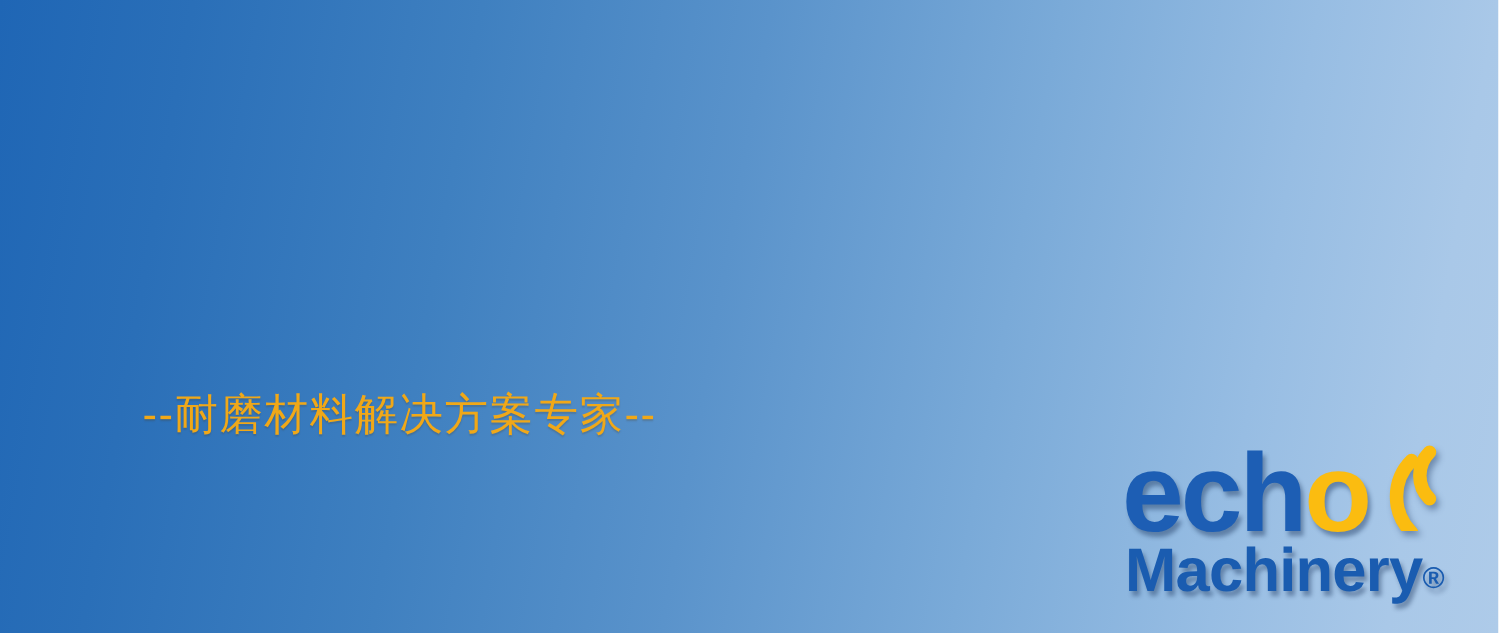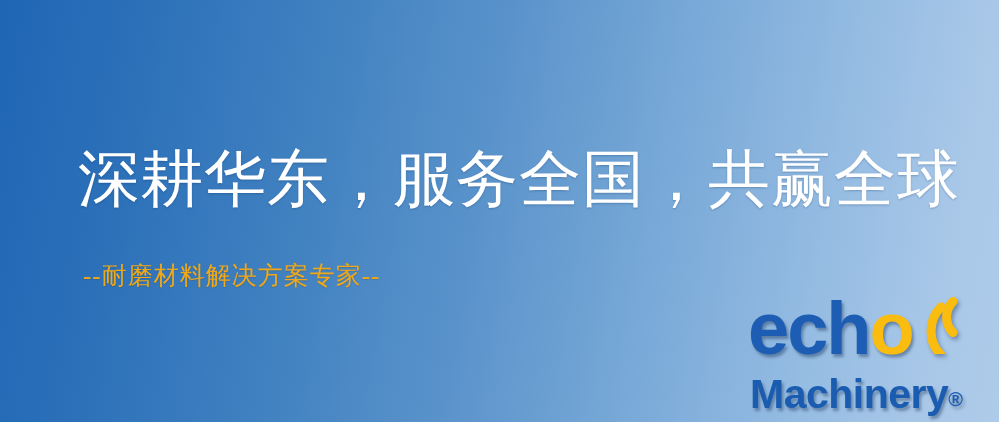--- a/index.html
+++ b/index.html
@@ -37,24 +37,24 @@
     line-height: 1;
     color: #ffffff;
     letter-spacing: 1px;
     white-space: nowrap;
     text-shadow: 0 1px 2px rgba(10, 45, 90, 0.28);
   }
 
   
   .subtitle {
     position: absolute;
-    left: 83px;
+    left: 95px;
     top: 263px;
-    font-family: Liberation Serif, serif;
-    font-size: 25px;
+    font-family: Liberation Sans, sans-serif;
+    font-size: 29px;
     line-height: 1;
     color: #f0a818;
     letter-spacing: 1px;
     white-space: nowrap;
     text-shadow: 0 1px 1px rgba(80, 50, 0, 0.20);
   }
 
   
   #logo {
     position: absolute;
@@ -85,42 +85,41 @@
     left: 166px;
     top: -2px;
     width: 70px;
     height: 64px;
     filter: drop-shadow(2px 3px 2px rgba(20, 45, 85, 0.40));
   }
 
   .logo-machinery {
     position: absolute;
     left: 2px;
-    top: 80px;
+    top: 66px;
     font-family: "Liberation Sans", "DejaVu Sans", sans-serif;
     font-weight: bold;
     font-size: 41px;
     line-height: 44px;
     letter-spacing: -0.5px;
     color: #1a5cb0;
     white-space: nowrap;
     text-shadow: 2px 3px 3px rgba(20, 45, 85, 0.40);
   }
   .logo-reg {
     font-size: 20px;
     vertical-align: 2px;
     letter-spacing: 0;
   }
 </style>
 </head>
 <body>
 
 <div id="banner">
 
-  <div class="headline">深耕华东，服务全国，共赢全球</div>
 
   <div class="subtitle">--耐磨材料解决方案专家--</div>
 
   <div id="logo">
 
     <div class="logo-wordmark">
       <span class="logo-echo-blue">ech</span><span class="logo-echo-gold">o</span>
     </div>
 
     <svg class="logo-arcs" viewBox="0 0 70 64">

